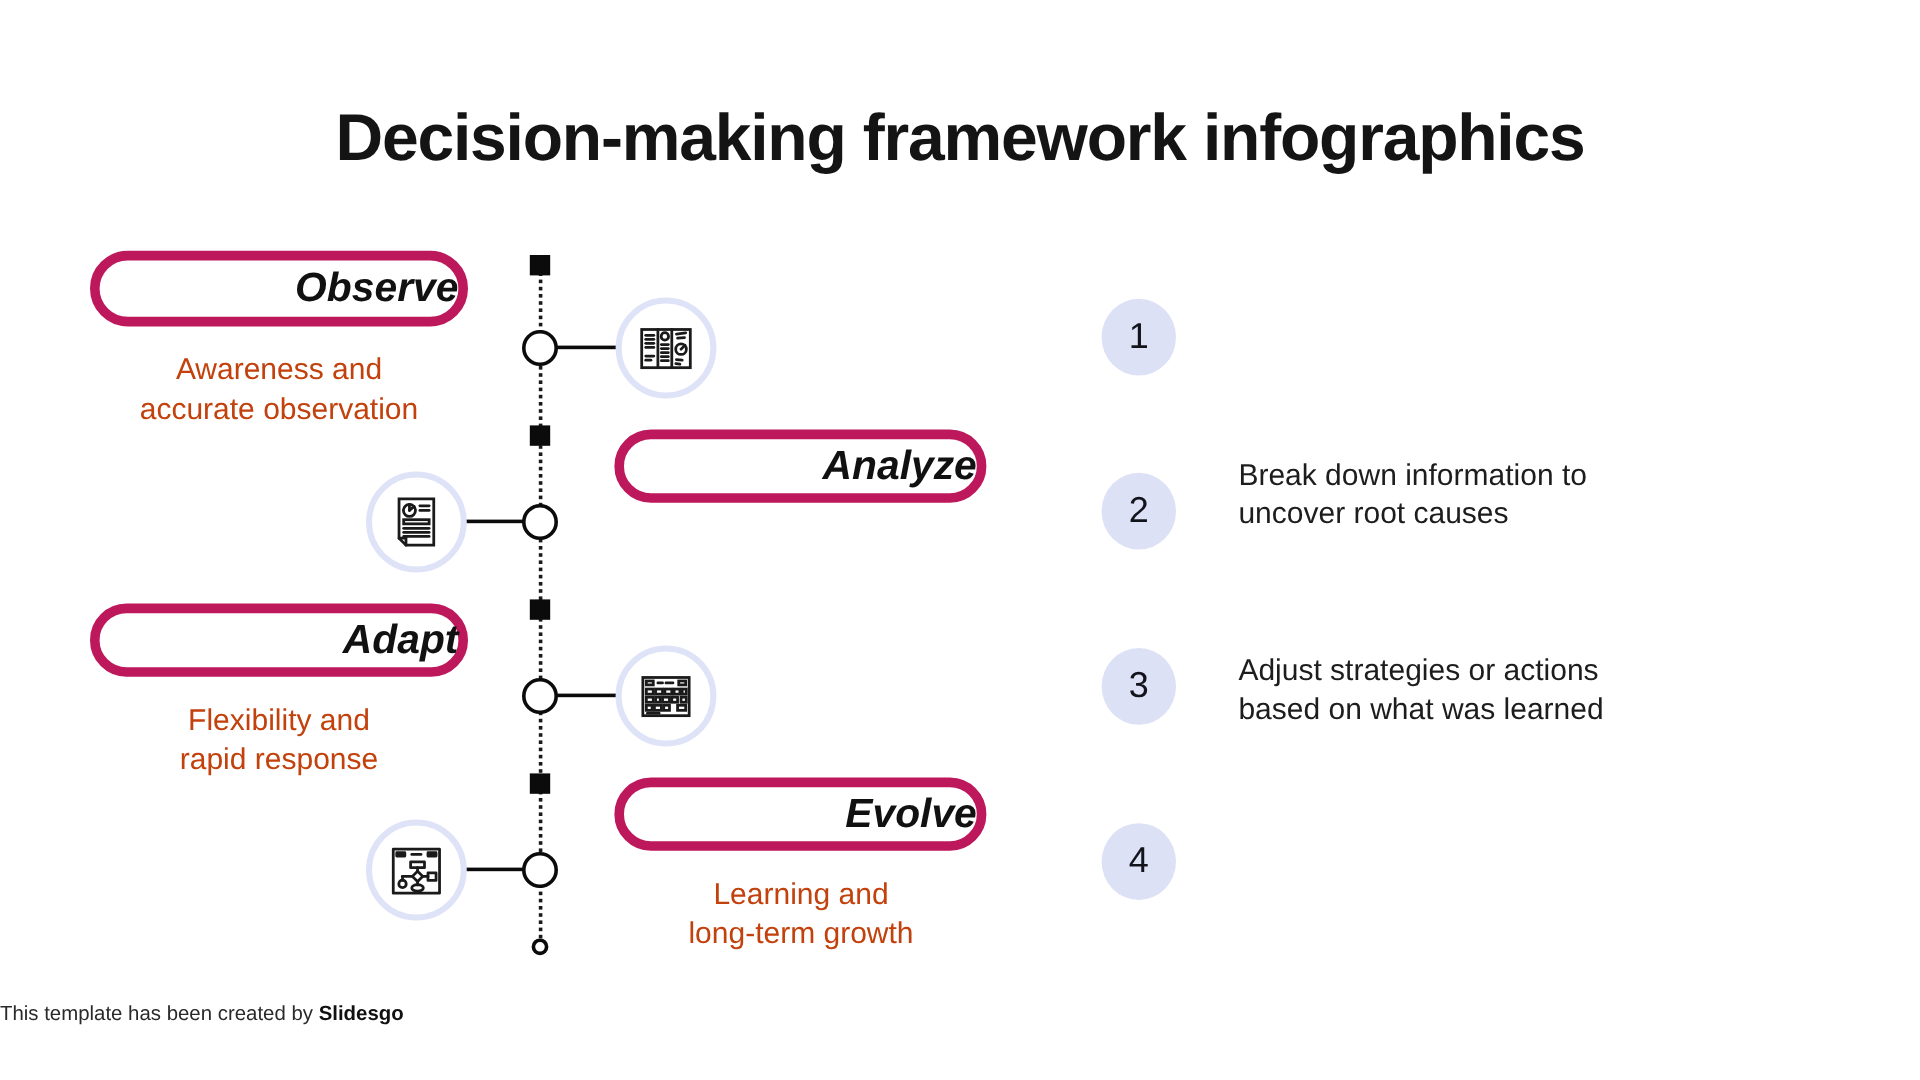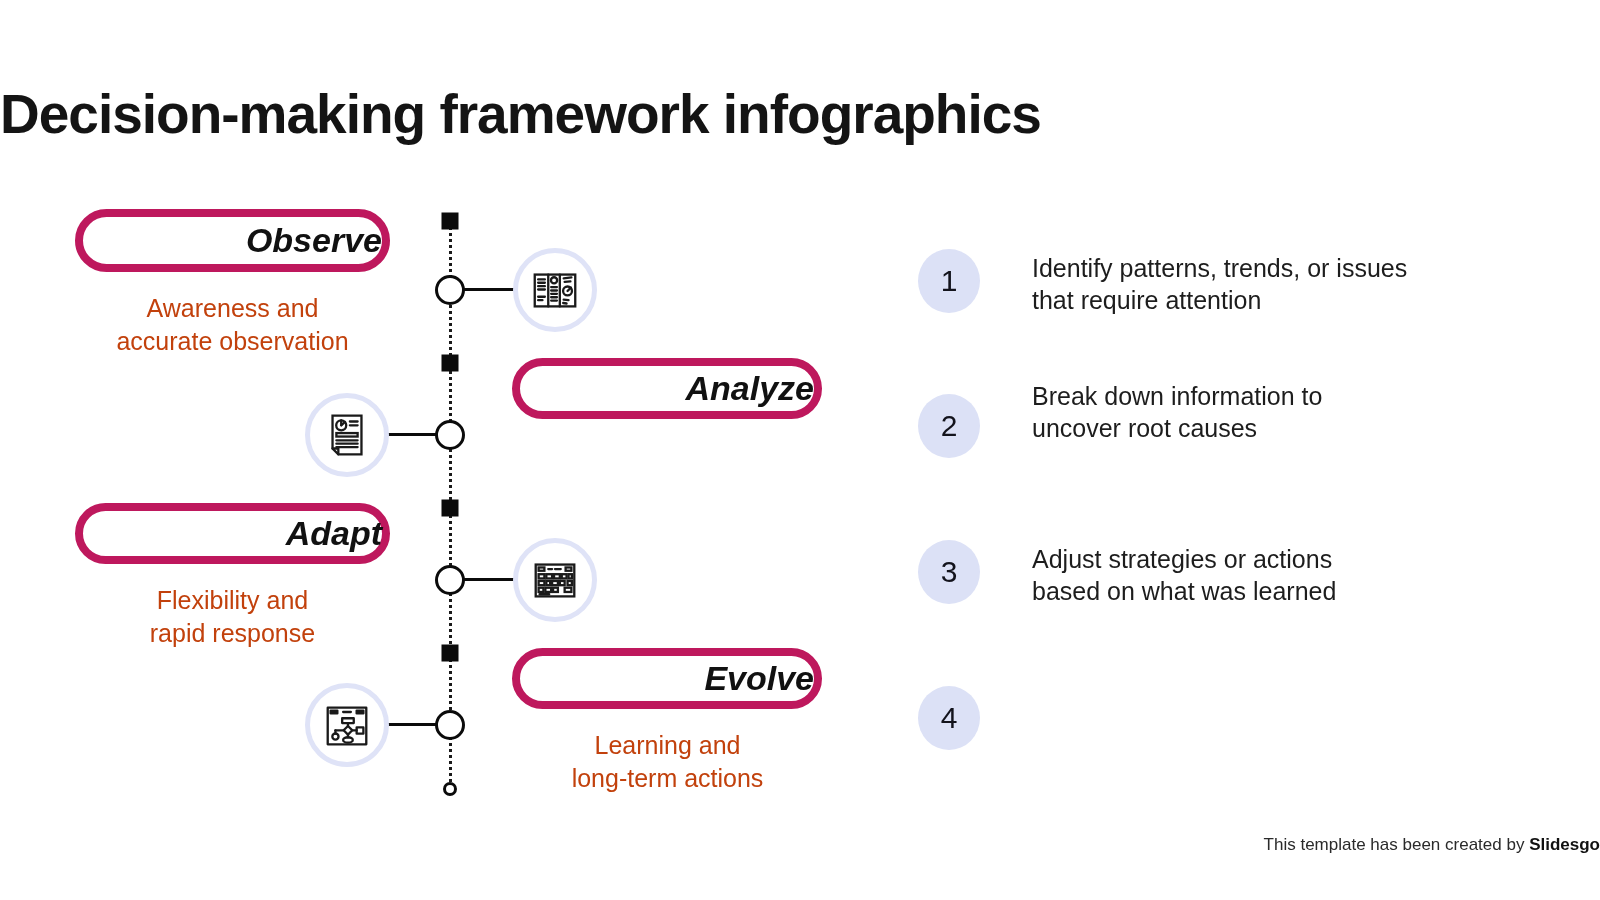--- a/index.html
+++ b/index.html
@@ -7,20 +7,21 @@
     position:relative;
     width:1600px;height:900px;
     background:#ffffff;
     font-family:"Liberation Sans", sans-serif;
     color:#1a1a1a;
     overflow:hidden;
   }
   
   .title{
     position:absolute;left:0;top:82px;width:1600px;
+    text-align:center;
     font-size:55px;font-weight:800;letter-spacing:-1px;
     color:#141414;
   }
   
   .spine{
     position:absolute;left:449px;top:222px;height:566px;width:0;
     border-left:3px dotted #1a1a1a;
   }
   .tl-square{
     position:absolute;width:17px;height:17px;background:#0b0b0b;
@@ -73,21 +74,21 @@
     font-size:30px;font-weight:500;color:#13131c;
   }
   .detail-text{
     position:absolute;left:1032px;width:500px;
     transform:translate(0,-50%);
     font-size:25px;line-height:32px;color:#1d1d1d;
     white-space:pre-line;
   }
   
   .footer{
-    position:absolute;left:0;top:835px;width:1600px;text-align:right;
+    position:absolute;left:0;top:835px;width:1600px;text-align:left;
     font-size:17px;color:#2a2a2a;
   }
   .footer b{font-weight:800;color:#111;}
 </style>
 </head>
 <body>
 
 <div id="canvas">
 
   <div class="title">Decision-making framework infographics</div>
@@ -211,27 +212,25 @@
         <ellipse cx="29" cy="43.5" rx="5" ry="2.8" fill="none"></ellipse>
         <line x1="33.5" y1="33.5" x2="38" y2="33.5"></line>
         <rect x="38" y="30.5" width="7" height="6.5" fill="none"></rect>
       </svg>
     </span>
   </div>
   <div class="pill" style="left:512px;top:648px;width:310px;height:61px">
     <span class="pill-label">Evolve</span>
   </div>
   <div class="step-desc" style="left:490px;top:729px;width:355px">Learning and
-long-term actions</div>
+long-term growth</div>
 
   <div class="num-circle" style="left:918px;top:281px">
     <span>1</span>
   </div>
-  <div class="detail-text" style="top:284px">Identify patterns, trends, or issues
-that require attention</div>
 
   <div class="num-circle" style="left:918px;top:426px">
     <span>2</span>
   </div>
   <div class="detail-text" style="top:412px">Break down information to
 uncover root causes</div>
 
   <div class="num-circle" style="left:918px;top:572px">
     <span>3</span>
   </div>

